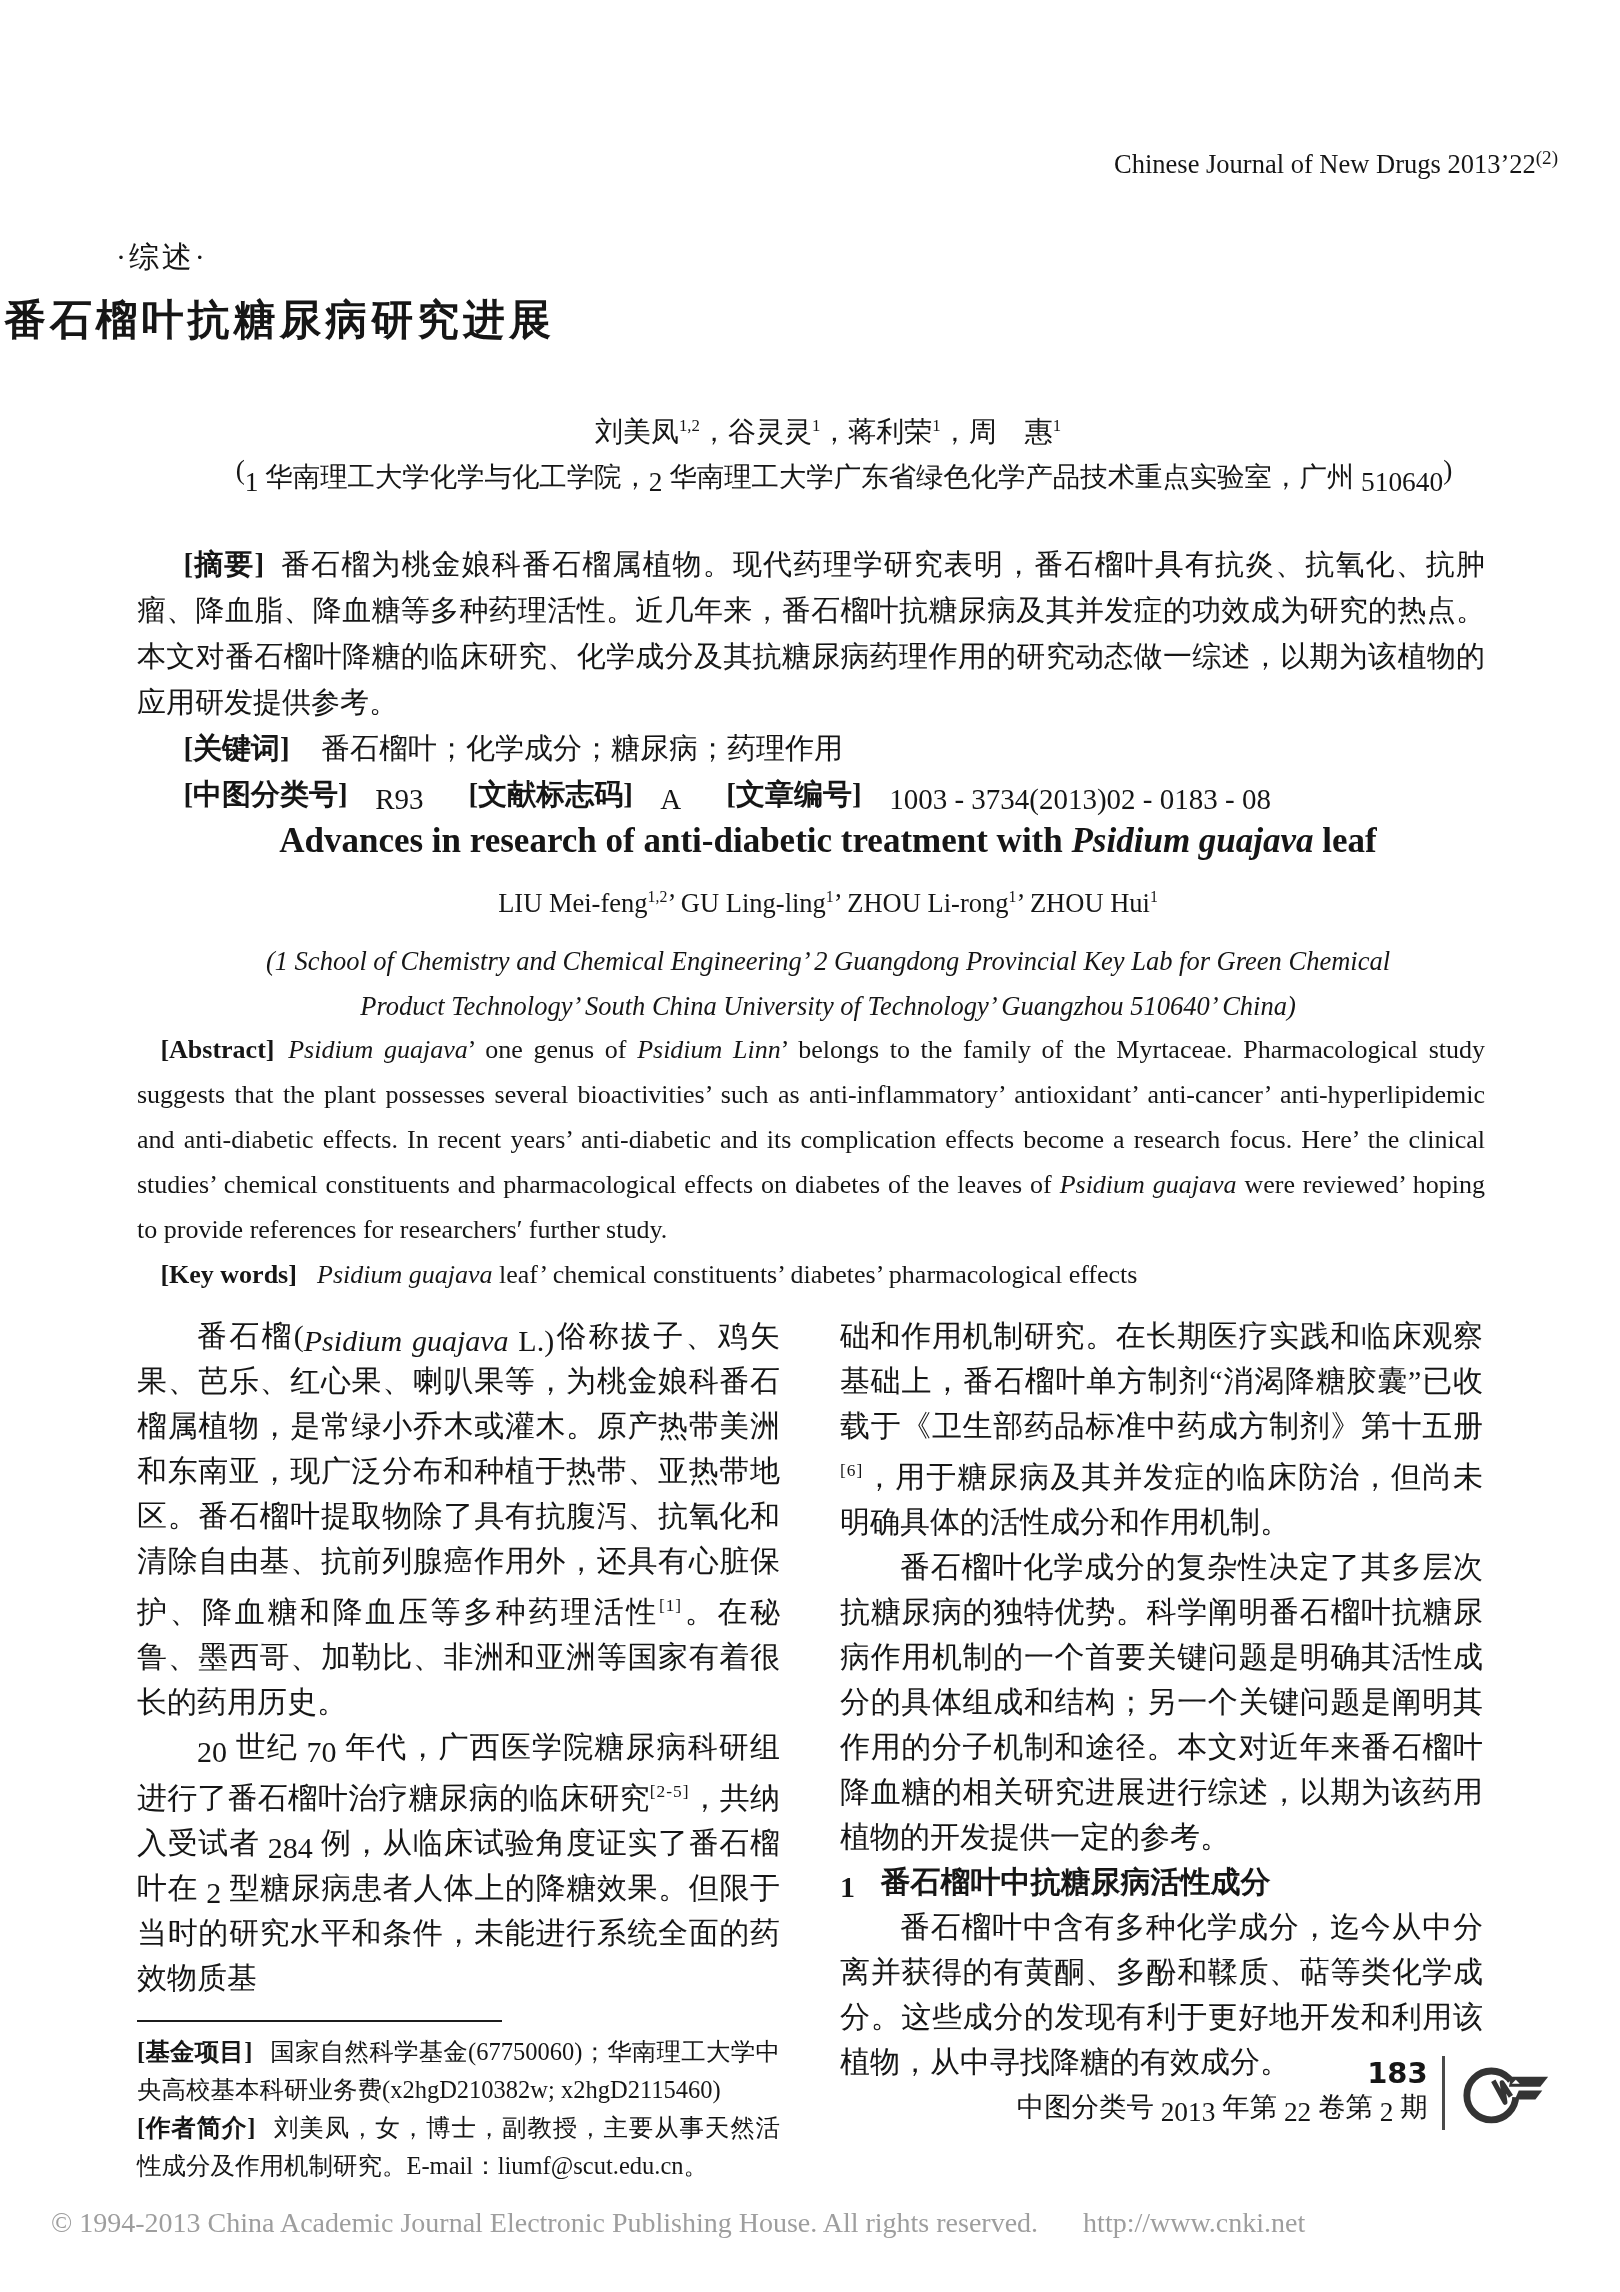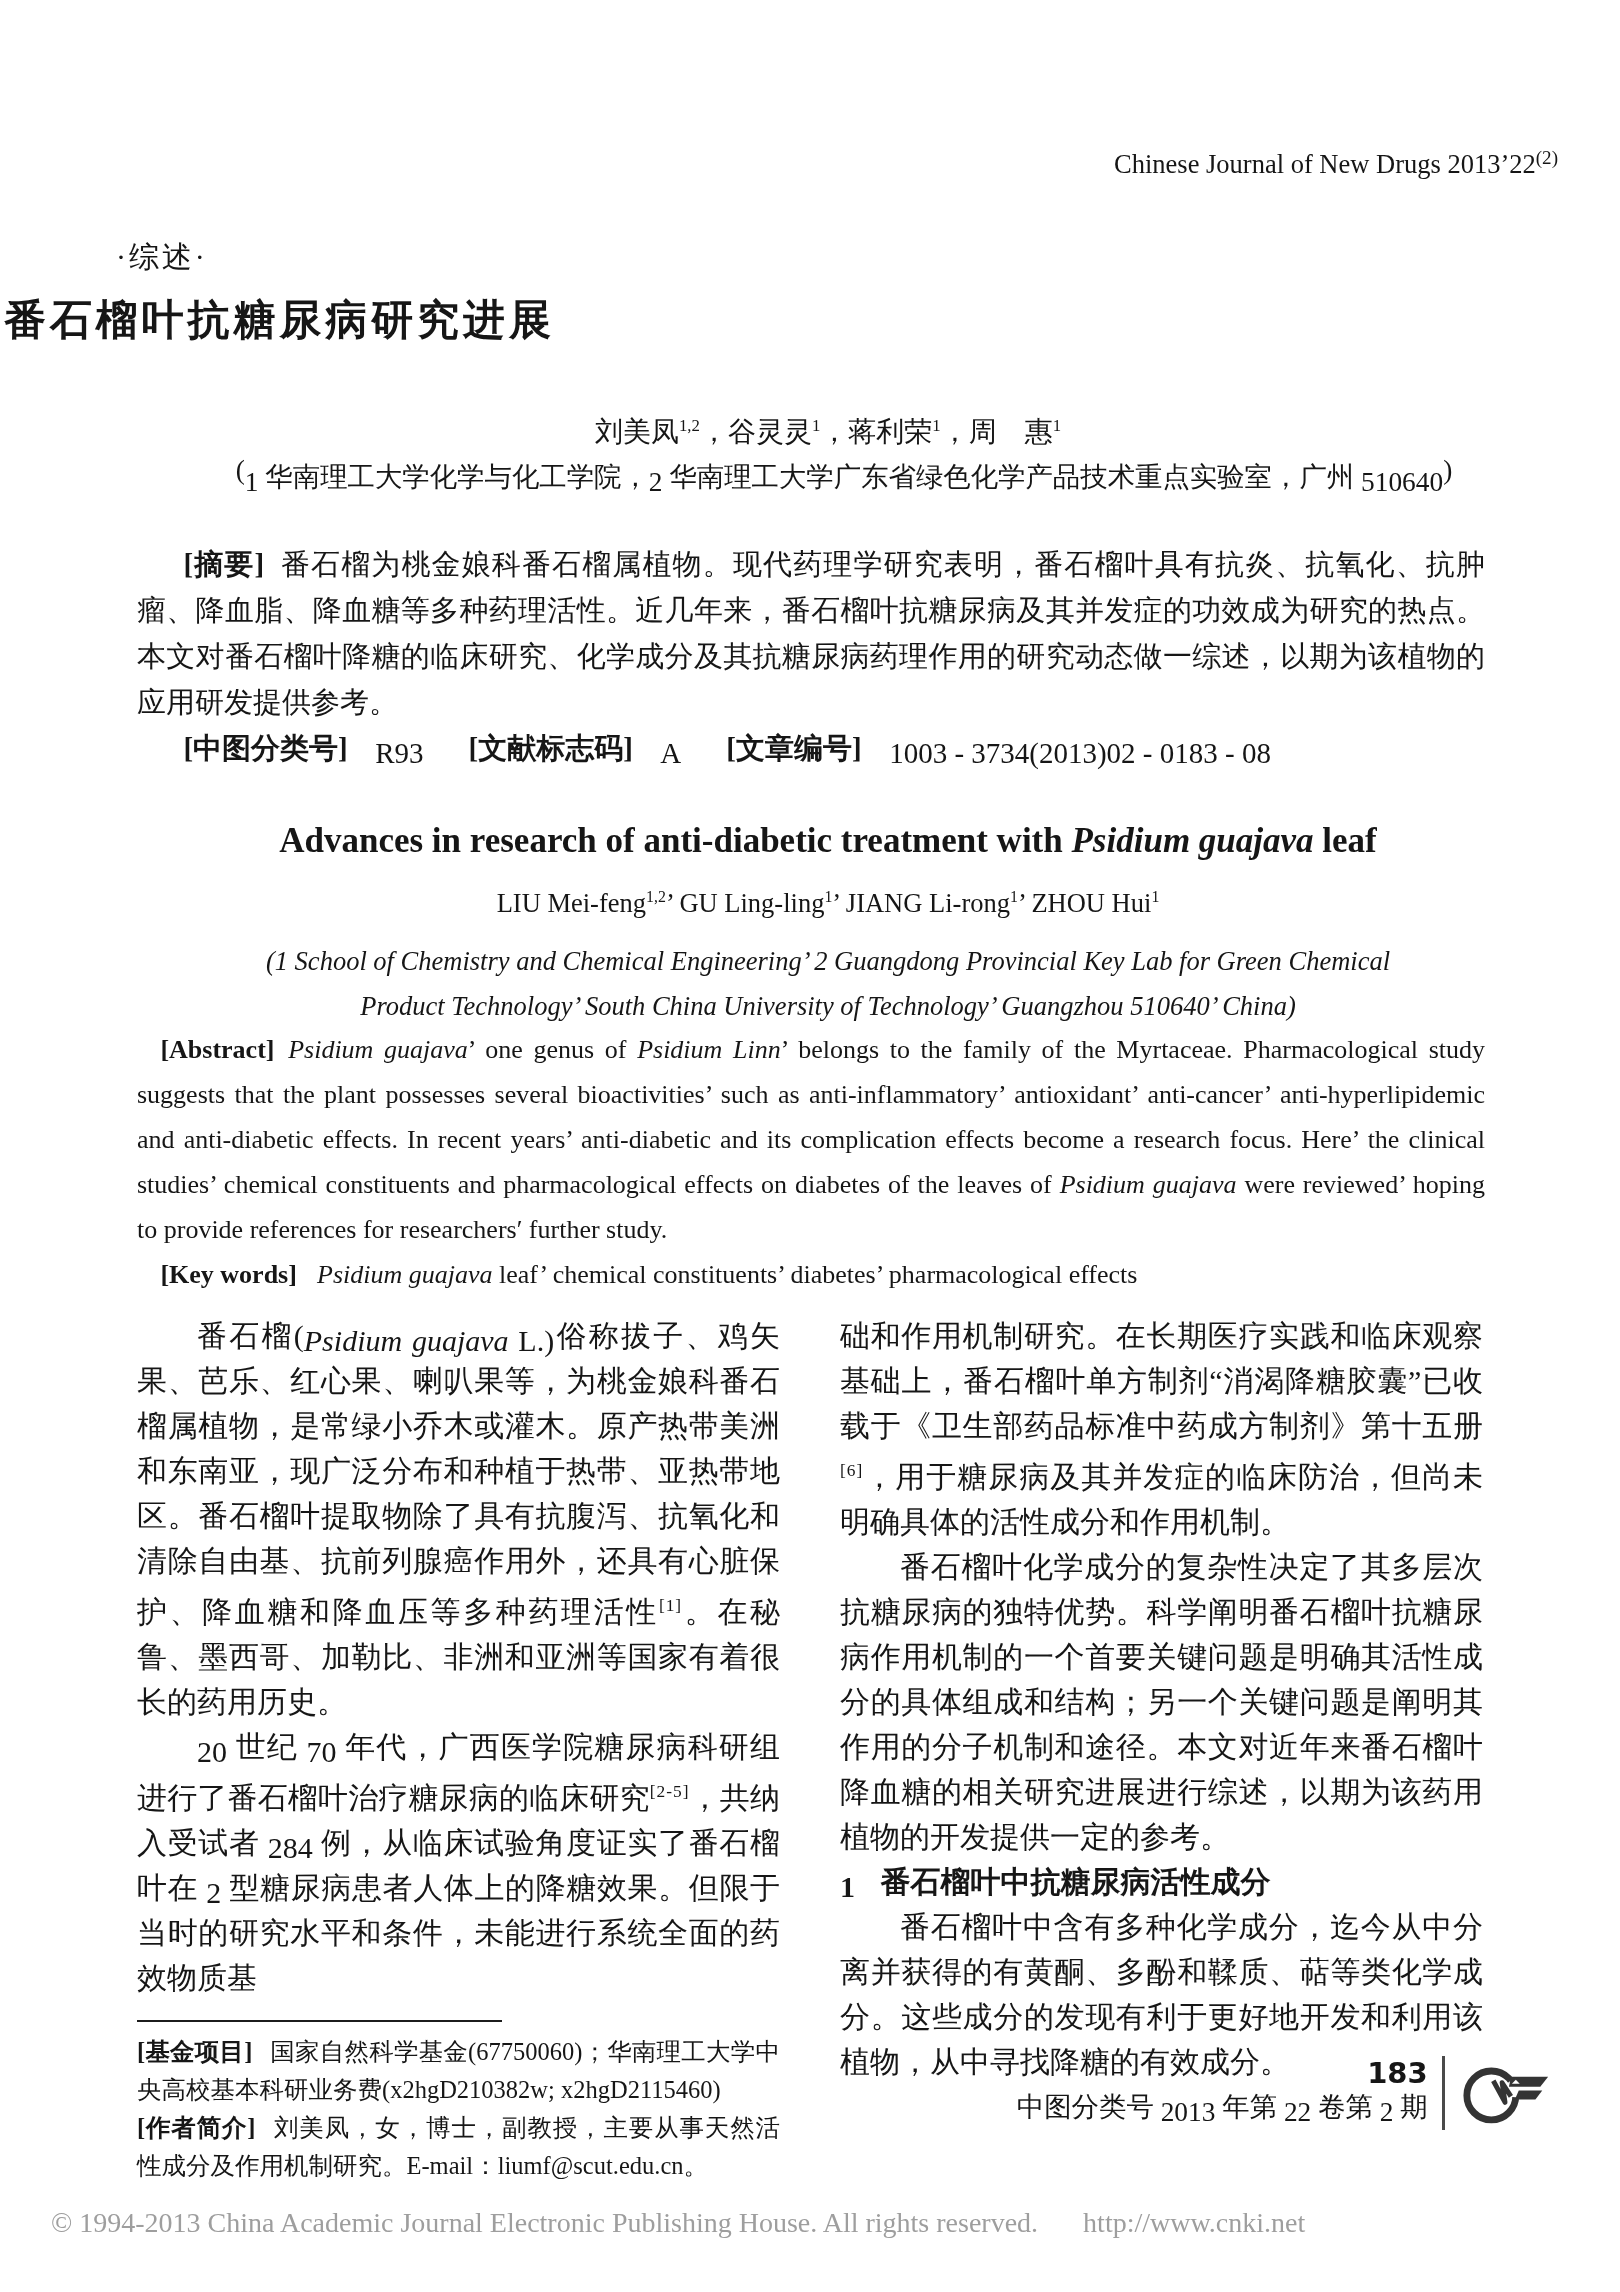--- a/index.html
+++ b/index.html
@@ -86,31 +86,34 @@
   </div>
 
   <div class="affil-cn">
     <span class="praise">(</span><span class="nlow">1</span><span> 华南理工大学化学与化工学院，</span><span class="nlow">2</span><span> 华南理工大学广东省绿色化学产品技术重点实验室，广州 </span><span class="nlow">510640</span><span class="praise">)</span>
   </div>
 
   <div class="abs-cn">
     <p class="abs-body">
       <span class="lbl">[摘要]</span><span>番石榴为桃金娘科番石榴属植物。现代药理学研究表明，番石榴叶具有抗炎、抗氧化、抗肿瘤、降血脂、降血糖等多种药理活性。近几年来，番石榴叶抗糖尿病及其并发症的功效成为研究的热点。本文对番石榴叶降糖的临床研究、化学成分及其抗糖尿病药理作用的研究动态做一综述，以期为该植物的应用研发提供参考。</span>
     </p>
+    <p>
+      <span class="lbl">[关键词]</span><span style="margin-left:15.7px">番石榴叶；化学成分；糖尿病；药理作用</span>
+    </p>
     <p class="meta">
       <span class="lbl">[中图分类号]</span><span class="val nlow">R93</span><span class="lbl">[文献标志码]</span><span class="val nlow">A</span><span class="lbl">[文章编号]</span><span class="val nlow">1003 - 3734(2013)02 - 0183 - 08</span>
     </p>
   </div>
 
   <div class="en-block">
     <h2 class="en-title">
       <span>Advances in research of anti-diabetic treatment with </span><span class="it">Psidium guajava</span><span> leaf</span>
     </h2>
     <div class="en-authors">
-      <span>LIU Mei-feng</span><sup>1,2</sup><span>’ </span><span>GU Ling-ling</span><sup>1</sup><span>’ </span><span>JIANG Li-rong</span><sup>1</sup><span>’ </span><span>ZHOU Hui</span><sup>1</sup>
+      <span>LIU Mei-feng</span><sup>1,2</sup><span>’ </span><span>GU Ling-ling</span><sup>1</sup><span>’ </span><span>ZHOU Li-rong</span><sup>1</sup><span>’ </span><span>ZHOU Hui</span><sup>1</sup>
     </div>
     <div class="en-affil">(1 School of Chemistry and Chemical Engineering’ 2 Guangdong Provincial Key Lab for Green Chemical</div>
     <div class="en-affil">Product Technology’ South China University of Technology’ Guangzhou 510640’ China)</div>
   </div>
 
   <div class="abs-en">
     <p class="abs-body">
       <span class="lbl">[Abstract]</span><span class="it">Psidium guajava</span><span>’ one genus of </span><span class="it">Psidium Linn</span><span>’ belongs to the family of the Myrtaceae. Pharmacological study suggests that the plant possesses several bioactivities’ such as anti-inflammatory’ antioxidant’ anti-cancer’ anti-hyperlipidemic and anti-diabetic effects. In recent years’ anti-diabetic and its complication effects become a research focus. Here’ the clinical studies’ chemical constituents and pharmacological effects on diabetes of the leaves of </span><span class="it">Psidium guajava</span><span> were reviewed’ hoping to provide references for researchers′ further study.</span>
     </p>
     <p>

